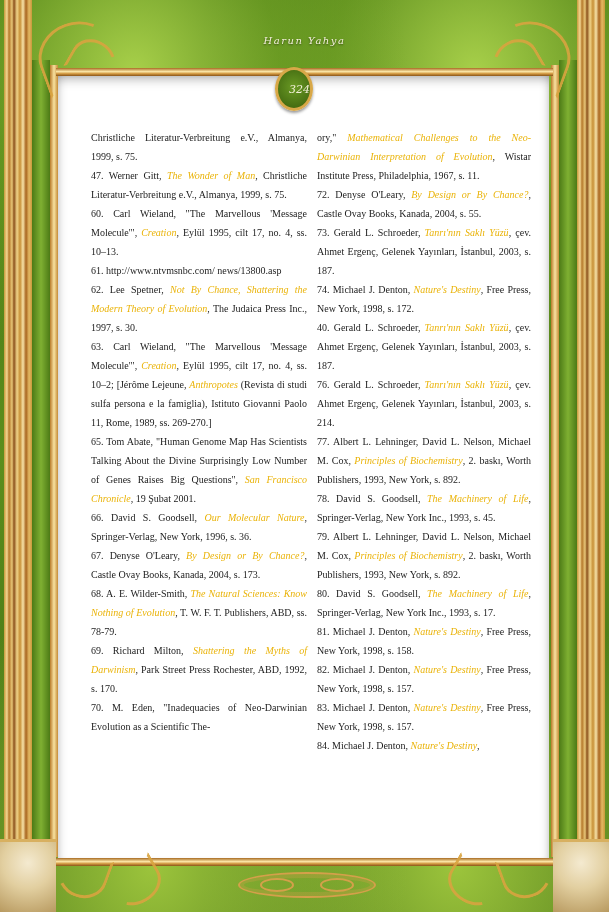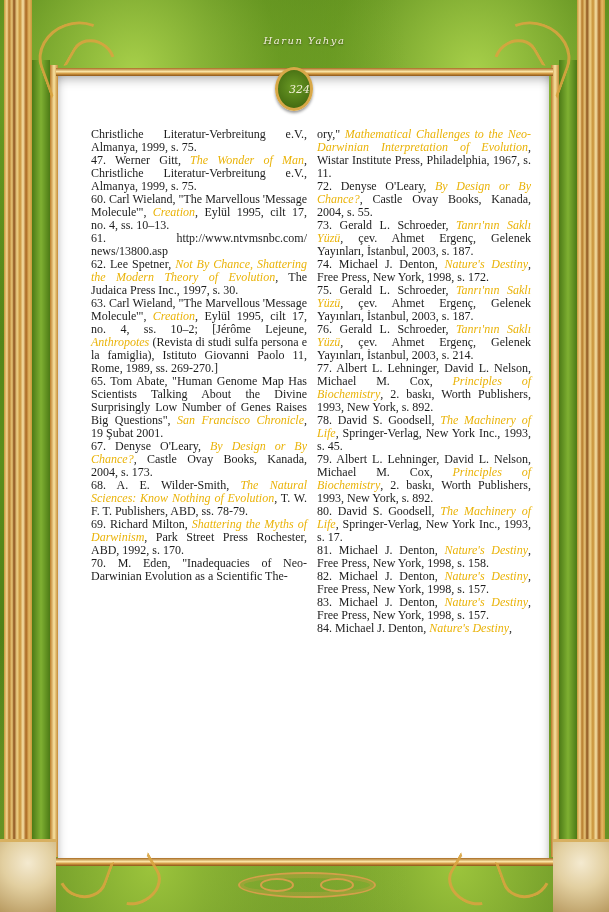--- a/index.html
+++ b/index.html
@@ -44,21 +44,21 @@
   .scroll.br2 { right:110px; top:862px; width:46px; height:36px; transform:scaleX(-1) rotate(150deg); }
   .bottom-ornament { position:absolute; left:238px; top:872px; width:134px; height:22px;
     border:2px solid #d4a04a; border-radius:50%; box-shadow: inset 0 0 0 4px rgba(212,160,74,0.3); }
   .bottom-ornament::before, .bottom-ornament::after { content:""; position:absolute; top:4px; width:30px; height:10px; border:2px solid #d4a04a; border-radius:50%; }
   .bottom-ornament::before { left:20px; }
   .bottom-ornament::after { right:20px; }
   .header-title { position:absolute; left:0; right:0; top:35px; text-align:center; color:#f4f0dc; font-family:"DejaVu Serif",serif; font-style:italic; font-size:10px; letter-spacing:1.5px; text-shadow:0 1px 2px rgba(0,0,0,0.5); }
   .page-badge { position:absolute; left:275px; top:67px; width:32px; height:38px; border-radius:50%;
     background:radial-gradient(circle at 50% 45%, #6a9a24 0%, #466e12 75%); border:3px solid #d8a848; box-shadow:0 2px 3px rgba(0,0,0,0.4); display:flex; align-items:center; justify-content:flex-end; }
   .page-badge span { color:#f2efd8; font-style:italic; font-size:11px; font-family:"DejaVu Serif",serif; }
-  .col { position:absolute; top:128px; width:216px; font-size:12px; line-height:13px; color:#1c1c1c; text-align:justify; }
+  .col { position:absolute; top:128px; width:216px; font-size:10px; line-height:19px; color:#1c1c1c; text-align:justify; }
   .col.left { left:91px; }
   .col.right { left:317px; width:214px; }
   .ref { margin:0; }
   .ref i { color:#eab308; }
 </style>
 </head>
 <body>
 
 <div class="frame-bg"></div>
 <div class="pillar left"></div>
@@ -91,31 +91,32 @@
 </div>
 
 <div class="col left">
     <p class="ref"><span>Christliche Literatur-Verbreitung e.V., Almanya, 1999, s. 75.</span></p>
     <p class="ref"><span>47. Werner Gitt, </span><i>The Wonder of Man</i><span>, Christliche Literatur-Verbreitung e.V., Almanya, 1999, s. 75.</span></p>
     <p class="ref"><span>60. Carl Wieland, "The Marvellous 'Message Molecule'", </span><i>Creation</i><span>, Eylül 1995, cilt 17, no. 4, ss. 10–13.</span></p>
     <p class="ref"><span>61. http://www.ntvmsnbc.com/ news/13800.asp</span></p>
     <p class="ref"><span>62. Lee Spetner, </span><i>Not By Chance, Shattering the Modern Theory of Evolution</i><span>, The Judaica Press Inc., 1997, s. 30.</span></p>
     <p class="ref"><span>63. Carl Wieland, "The Marvellous 'Message Molecule'", </span><i>Creation</i><span>, Eylül 1995, cilt 17, no. 4, ss. 10–2; [Jérôme Lejeune, </span><i>Anthropotes</i><span> (Revista di studi sulfa persona e la famiglia), Istituto Giovanni Paolo 11, Rome, 1989, ss. 269-270.]</span></p>
     <p class="ref"><span>65. Tom Abate, "Human Genome Map Has Scientists Talking About the Divine Surprisingly Low Number of Genes Raises Big Questions", </span><i>San Francisco Chronicle</i><span>, 19 Şubat 2001.</span></p>
+    <p class="ref"><span>66. David S. Goodsell, </span><i>Our Molecular Nature</i><span>, Springer-Verlag, New York, 1996, s. 36.</span></p>
     <p class="ref"><span>67. Denyse O'Leary, </span><i>By Design or By Chance?</i><span>, Castle Ovay Books, Kanada, 2004, s. 173.</span></p>
     <p class="ref"><span>68. A. E. Wilder-Smith, </span><i>The Natural Sciences: Know Nothing of Evolution</i><span>, T. W. F. T. Publishers, ABD, ss. 78-79.</span></p>
     <p class="ref"><span>69. Richard Milton, </span><i>Shattering the Myths of Darwinism</i><span>, Park Street Press Rochester, ABD, 1992, s. 170.</span></p>
     <p class="ref"><span>70. M. Eden, "Inadequacies of Neo-Darwinian Evolution as a Scientific The-</span></p>
   </div>
 <div class="col right">
     <p class="ref"><span>ory," </span><i>Mathematical Challenges to the Neo-Darwinian Interpretation of Evolution</i><span>, Wistar Institute Press, Philadelphia, 1967, s. 11.</span></p>
     <p class="ref"><span>72. Denyse O'Leary, </span><i>By Design or By Chance?</i><span>, Castle Ovay Books, Kanada, 2004, s. 55.</span></p>
     <p class="ref"><span>73. Gerald L. Schroeder, </span><i>Tanrı'nın Saklı Yüzü</i><span>, çev. Ahmet Ergenç, Gelenek Yayınları, İstanbul, 2003, s. 187.</span></p>
     <p class="ref"><span>74. Michael J. Denton, </span><i>Nature's Destiny</i><span>, Free Press, New York, 1998, s. 172.</span></p>
-    <p class="ref"><span>75. Gerald L. Schroeder, </span><i>Tanrı'nın Saklı Yüzü</i><span>, çev. Ahmet Ergenç, Gelenek Yayınları, İstanbul, 2003, s. 187.</span></p>
+    <p class="ref"><span>40. Gerald L. Schroeder, </span><i>Tanrı'nın Saklı Yüzü</i><span>, çev. Ahmet Ergenç, Gelenek Yayınları, İstanbul, 2003, s. 187.</span></p>
     <p class="ref"><span>76. Gerald L. Schroeder, </span><i>Tanrı'nın Saklı Yüzü</i><span>, çev. Ahmet Ergenç, Gelenek Yayınları, İstanbul, 2003, s. 214.</span></p>
     <p class="ref"><span>77. Albert L. Lehninger, David L. Nelson, Michael M. Cox, </span><i>Principles of Biochemistry</i><span>, 2. baskı, Worth Publishers, 1993, New York, s. 892.</span></p>
     <p class="ref"><span>78. David S. Goodsell, </span><i>The Machinery of Life</i><span>, Springer-Verlag, New York Inc., 1993, s. 45.</span></p>
     <p class="ref"><span>79. Albert L. Lehninger, David L. Nelson, Michael M. Cox, </span><i>Principles of Biochemistry</i><span>, 2. baskı, Worth Publishers, 1993, New York, s. 892.</span></p>
     <p class="ref"><span>80. David S. Goodsell, </span><i>The Machinery of Life</i><span>, Springer-Verlag, New York Inc., 1993, s. 17.</span></p>
     <p class="ref"><span>81. Michael J. Denton, </span><i>Nature's Destiny</i><span>, Free Press, New York, 1998, s. 158.</span></p>
     <p class="ref"><span>82. Michael J. Denton, </span><i>Nature's Destiny</i><span>, Free Press, New York, 1998, s. 157.</span></p>
     <p class="ref"><span>83. Michael J. Denton, </span><i>Nature's Destiny</i><span>, Free Press, New York, 1998, s. 157.</span></p>
     <p class="ref"><span>84. Michael J. Denton, </span><i>Nature's Destiny</i><span>,</span></p>
   </div>

